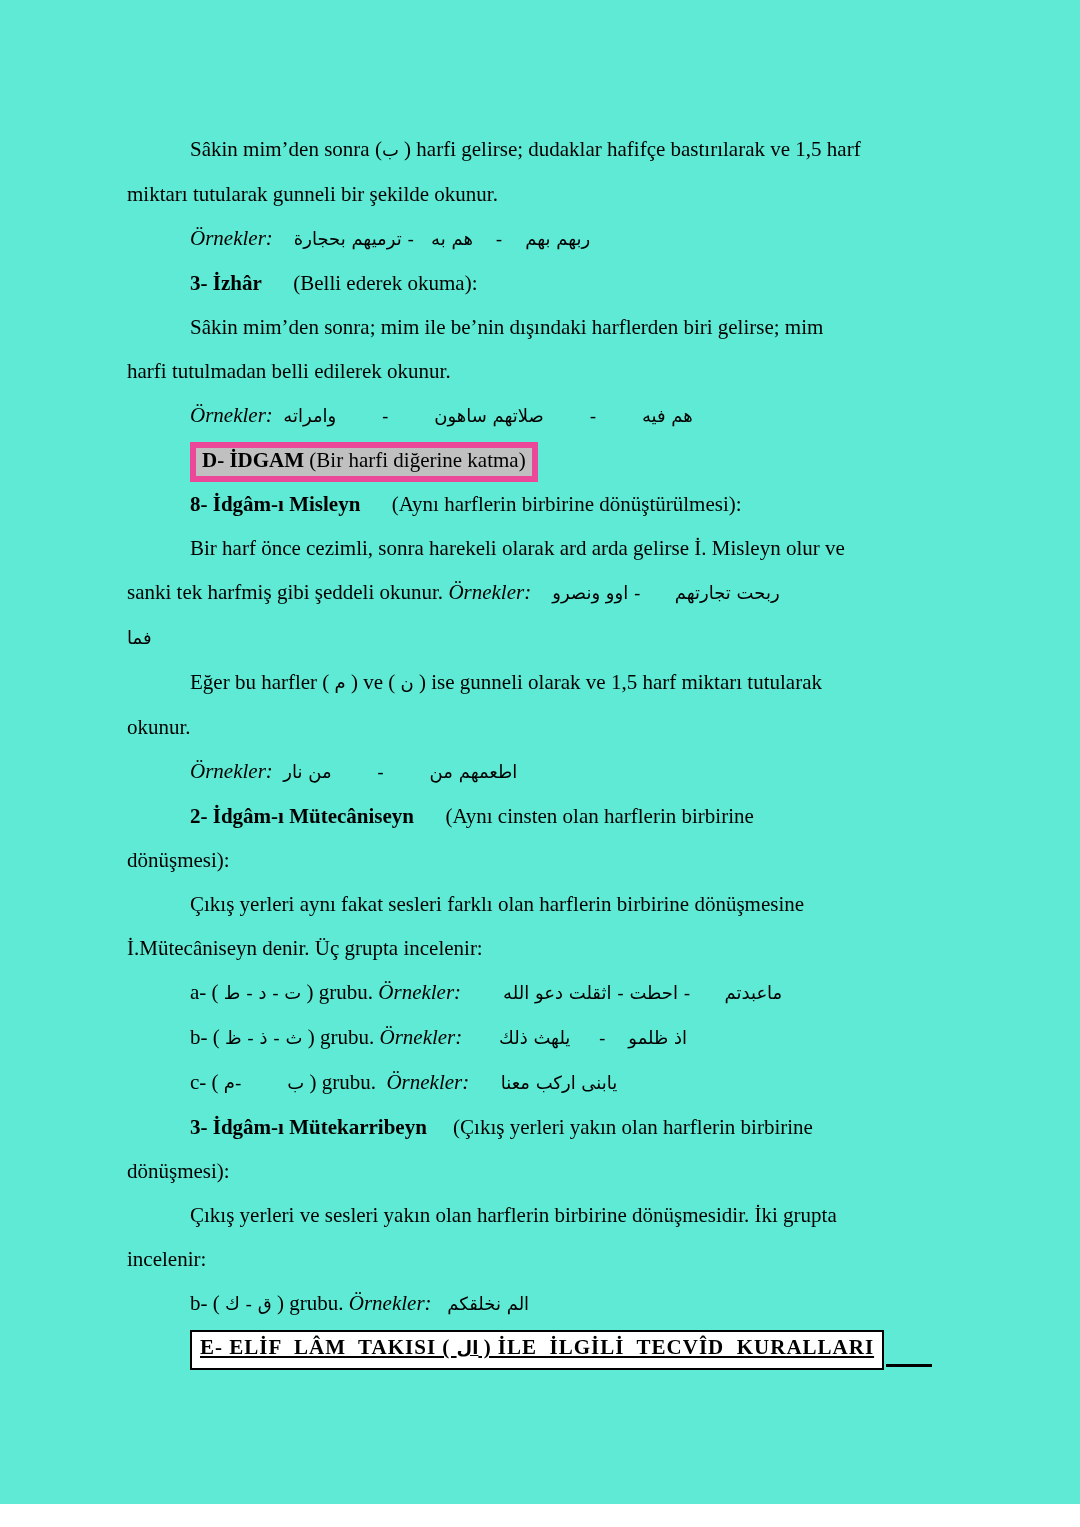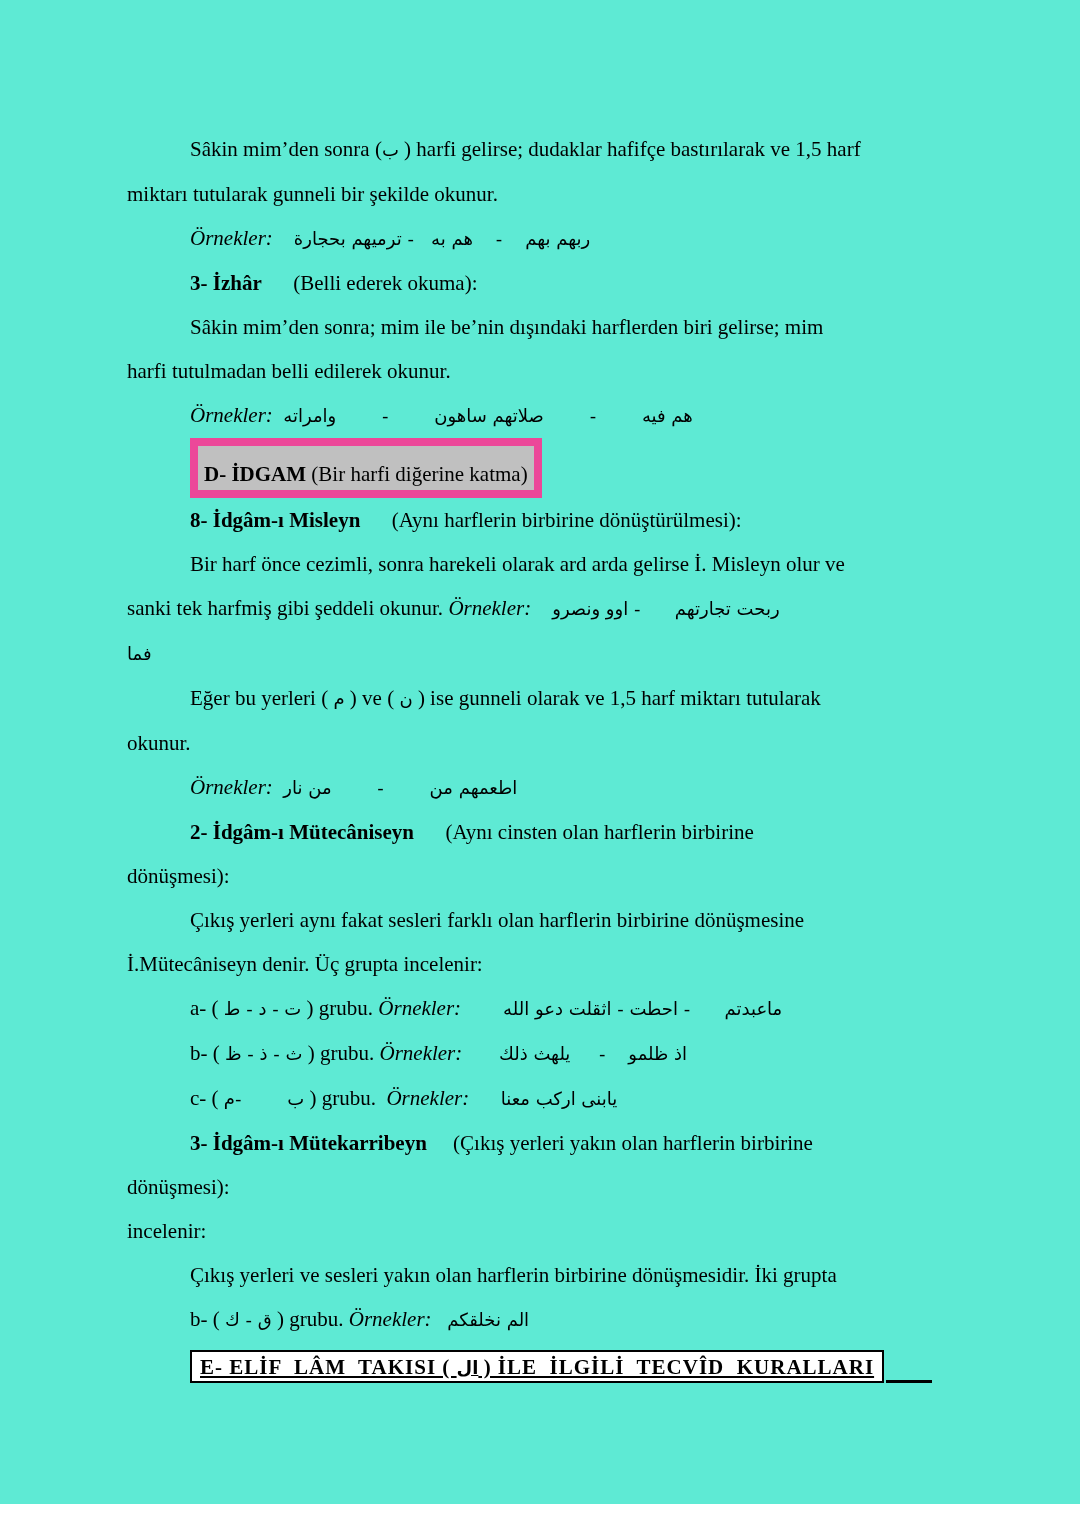--- a/index.html
+++ b/index.html
@@ -38,28 +38,28 @@
     direction:rtl;
     unicode-bidi:isolate;
   }
   .box {
     display:inline-block;
     line-height:normal;
     vertical-align:middle;
   }
   .box.gray {
     background:#c0c0c0;
-    border:8px solid #ec4899;
-    padding:16px 6px 3px 6px;
+    border:6px solid #ec4899;
+    padding:0 6px 3px 6px;
     text-align:center;
   }
   .box.outline {
     background:#ffffff;
     border:2px solid #000;
-    padding:3px 8px 1px 8px;
+    padding:3px 8px 8px 8px;
     letter-spacing:1px;
   }
   .tail {
     display:inline-block;
     width:46px;
     height:0;
     border-bottom:3px solid #000;
     margin-left:2px;
     vertical-align:-12px;
   }
@@ -74,30 +74,30 @@
       <div class="line indent"><span class="run i">Örnekler:</span><span class="run">    </span><span class="run ar" dir="rtl">ربهم بهم    -    هم به   - ترميهم بحجارة</span></div>
       <div class="line indent"><span class="run b">3- İzhâr</span><span class="run">      (Belli ederek okuma):</span></div>
       <div class="line indent"><span class="run">Sâkin mim’den sonra; mim ile be’nin dışındaki harflerden biri gelirse; mim</span></div>
       <div class="line"><span class="run">harfi tutulmadan belli edilerek okunur.</span></div>
       <div class="line indent"><span class="run i">Örnekler:</span><span class="run">  </span><span class="run ar" dir="rtl">هم فيه        -        صلاتهم ساهون        -        وامراته</span></div>
       <div class="line indent"><span class="box gray"><span class="run b">D- İDGAM</span><span class="run"> (Bir harfi diğerine katma)</span></span></div>
       <div class="line indent"><span class="run b">8- İdgâm-ı Misleyn</span><span class="run">      (Aynı harflerin birbirine dönüştürülmesi):</span></div>
       <div class="line indent"><span class="run">Bir harf önce cezimli, sonra harekeli olarak ard arda gelirse İ. Misleyn olur ve</span></div>
       <div class="line"><span class="run">sanki tek harfmiş gibi şeddeli okunur. </span><span class="run i">Örnekler:</span><span class="run">    </span><span class="run ar" dir="rtl">ربحت تجارتهم      - اوو ونصرو</span></div>
       <div class="line"><span class="run ar" dir="rtl">فما</span></div>
-      <div class="line indent"><span class="run">Eğer bu yerleri ( </span><span class="run ar" dir="rtl">م</span><span class="run"> ) ve ( </span><span class="run ar" dir="rtl">ن</span><span class="run"> ) ise gunneli olarak ve 1,5 harf miktarı tutularak</span></div>
+      <div class="line indent"><span class="run">Eğer bu harfler ( </span><span class="run ar" dir="rtl">م</span><span class="run"> ) ve ( </span><span class="run ar" dir="rtl">ن</span><span class="run"> ) ise gunneli olarak ve 1,5 harf miktarı tutularak</span></div>
       <div class="line"><span class="run">okunur.</span></div>
       <div class="line indent"><span class="run i">Örnekler:</span><span class="run">  </span><span class="run ar" dir="rtl">اطعمهم من        -        من نار</span></div>
       <div class="line indent"><span class="run b">2- İdgâm-ı Mütecâniseyn</span><span class="run">      (Aynı cinsten olan harflerin birbirine</span></div>
       <div class="line"><span class="run">dönüşmesi):</span></div>
       <div class="line indent"><span class="run">Çıkış yerleri aynı fakat sesleri farklı olan harflerin birbirine dönüşmesine</span></div>
       <div class="line"><span class="run">İ.Mütecâniseyn denir. Üç grupta incelenir:</span></div>
       <div class="line indent"><span class="run">a- ( </span><span class="run ar" dir="rtl">ت - د - ط</span><span class="run"> ) grubu. </span><span class="run i">Örnekler:</span><span class="run">        </span><span class="run ar" dir="rtl">ماعبدتم      - احطت - اثقلت دعو الله</span></div>
       <div class="line indent"><span class="run">b- ( </span><span class="run ar" dir="rtl">ث - ذ - ظ</span><span class="run"> ) grubu. </span><span class="run i">Örnekler:</span><span class="run">       </span><span class="run ar" dir="rtl">اذ ظلمو    -     يلهث ذلك</span></div>
       <div class="line indent"><span class="run">c- ( </span><span class="run ar" dir="rtl">ب        -م</span><span class="run"> ) grubu.  </span><span class="run i">Örnekler:</span><span class="run">      </span><span class="run ar" dir="rtl">يابنى اركب معنا</span></div>
       <div class="line indent"><span class="run b">3- İdgâm-ı Mütekarribeyn</span><span class="run">     (Çıkış yerleri yakın olan harflerin birbirine</span></div>
       <div class="line"><span class="run">dönüşmesi):</span></div>
+      <div class="line indent"><span class="run">Çıkış yerleri ve sesleri yakın olan harflerin birbirine dönüşmesidir. İki grupta</span></div>
       <div class="line"><span class="run">incelenir:</span></div>
-      <div class="line indent"><span class="run">Çıkış yerleri ve sesleri yakın olan harflerin birbirine dönüşmesidir. İki grupta</span></div>
       <div class="line indent"><span class="run">b- ( </span><span class="run ar" dir="rtl">ق - ك</span><span class="run"> ) grubu. </span><span class="run i">Örnekler:</span><span class="run">   </span><span class="run ar" dir="rtl">الم نخلقكم</span></div>
       <div class="line indent"><span class="box outline"><span class="run b u">E- ELİF  LÂM  TAKISI ( </span><span class="run b u ar" dir="rtl">ال</span><span class="run b u"> ) İLE  İLGİLİ  TECVÎD  KURALLARI</span></span><span class="tail"></span></div>
     </div>
 </div>
 
 </body></html>

